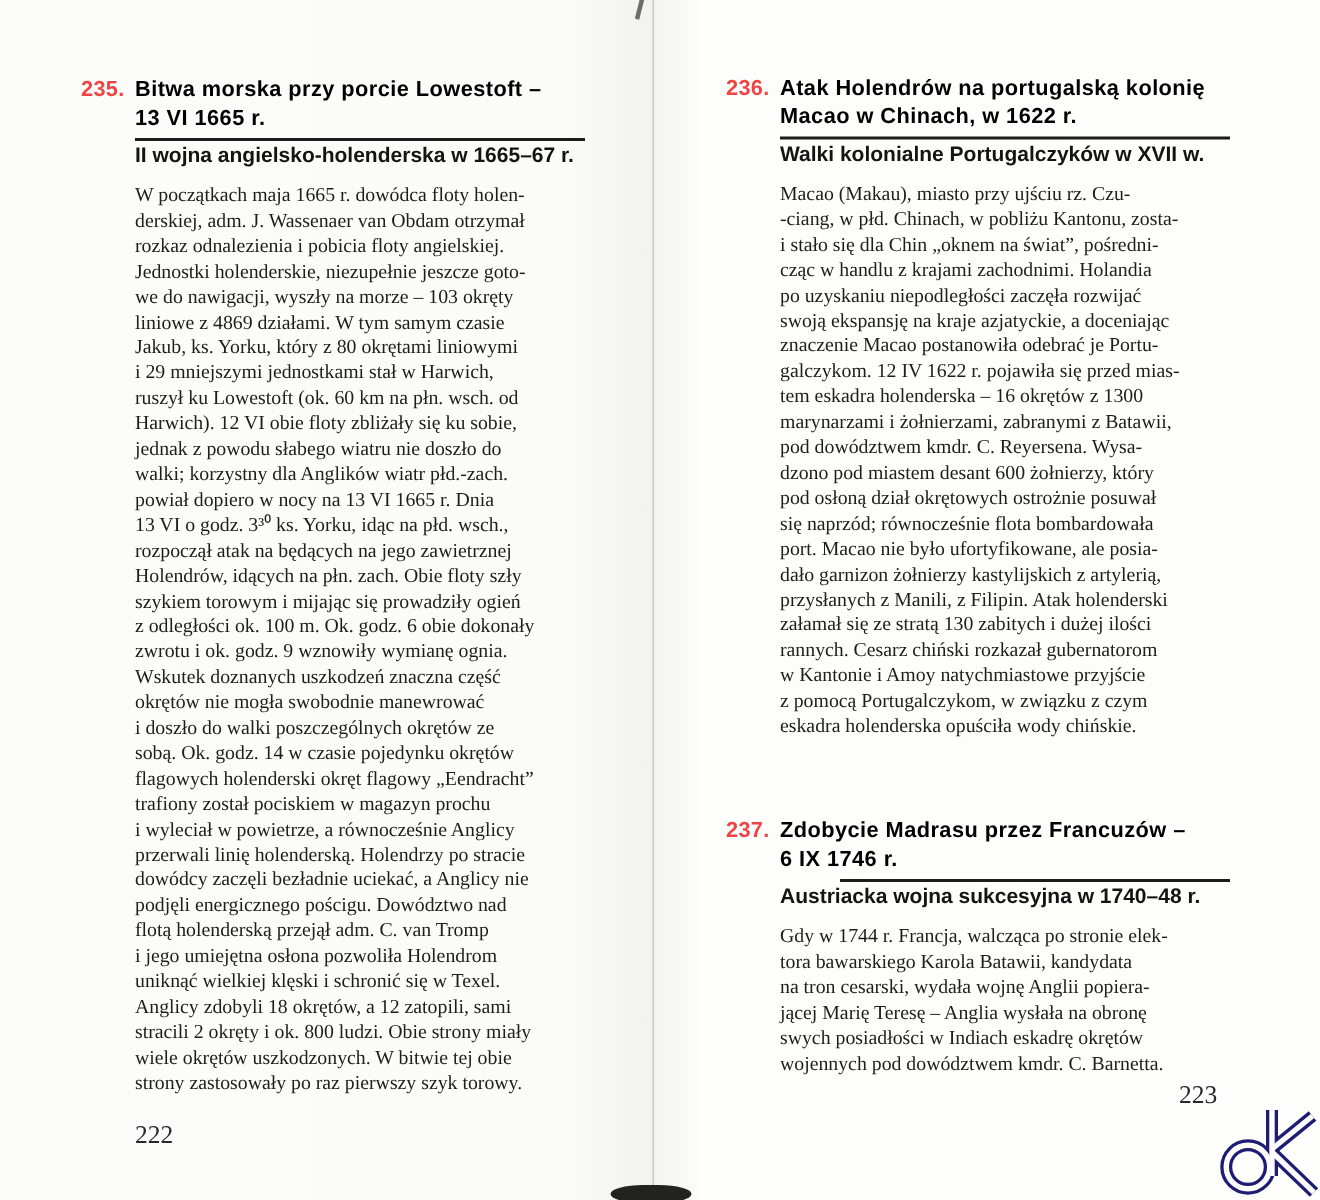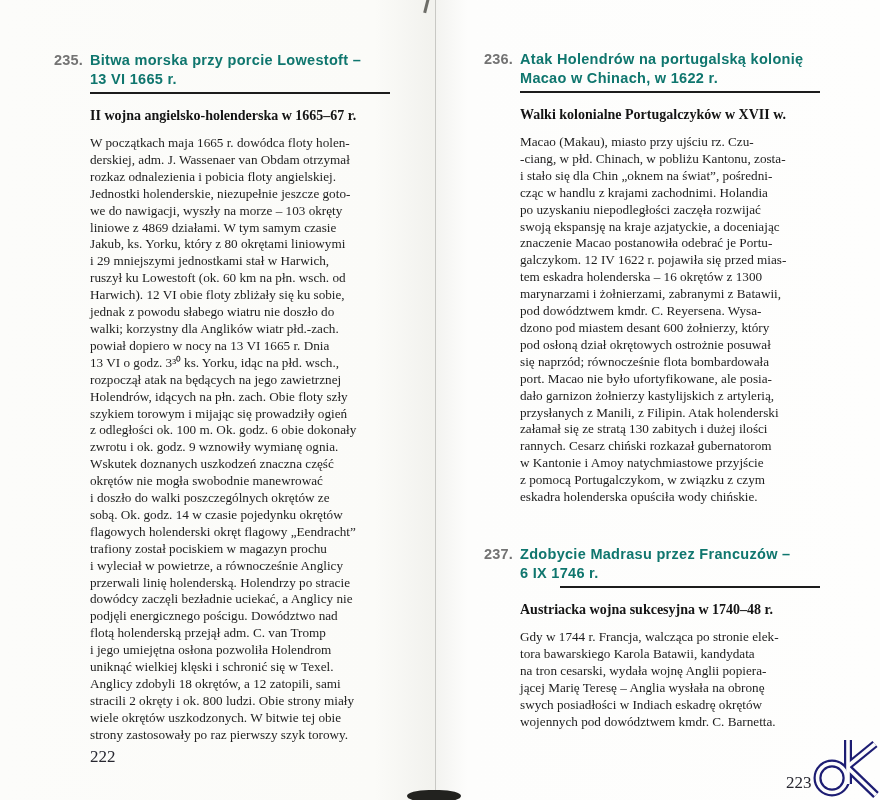--- a/index.html
+++ b/index.html
@@ -17,43 +17,43 @@
     background:rgba(95,95,90,.28); }
   .spine-top-mark { position:absolute; left:425px; top:-2px; width:3px; height:15px;
     background:#6d6d68; transform:rotate(14deg); }
   .spine-blob { position:absolute; left:407px; top:790px; width:54px; height:12px;
     background:#22221f; border-radius:50% / 62%; }
 
   .entry { position:absolute; width:300px; }
   .num {
     position:absolute; left:-36px; top:0;
     font-family:"Liberation Sans", sans-serif; font-weight:bold;
-    font-size:14.5px; line-height:18.5px; color:#737373; letter-spacing:.2px;
+    font-size:14.5px; line-height:18.5px; color:#ef4444; letter-spacing:.2px;
   }
   .title {
     font-family:"Liberation Sans", sans-serif; font-weight:bold;
-    font-size:14.5px; line-height:18.5px; color:#0f766e; letter-spacing:.3px;
+    font-size:14.5px; line-height:18.5px; color:#000000; letter-spacing:.3px;
   }
   .rule { height:2px; background:#1c1c1c; margin-top:4px; }
   .rule-offset { margin-left:40px; width:260px; }
   .subtitle {
-    font-family:Liberation Serif, serif; font-weight:bold;
-    font-size:14px; line-height:18px; margin-top:13px; color:#141414;
+    font-family:Liberation Sans, sans-serif; font-weight:bold;
+    font-size:14px; line-height:18px; color:#141414;
   }
   .body {
     margin-top:10px; font-size:13.2px; line-height:16.9px; color:#1d1d1d;
   }
   .tline { white-space:nowrap; }
 
   .pagenum {
     position:absolute; font-family:"Liberation Serif", serif;
     font-size:17px; line-height:20px; color:#272730;
   }
   #pagenum-left  { left:90px;  top:747px; }
-  #pagenum-right { left:786px; top:773px; }
+  #pagenum-right { left:786px; top:720px; }
   #dk-logo { position:absolute; left:812px; top:736px; width:67px; height:63px; }
 </style>
 </head>
 <body>
 
 <div id="canvas">
 
   <div class="tint tint-left"></div>
   <div class="tint tint-right"></div>
   <div class="spine-line"></div>

